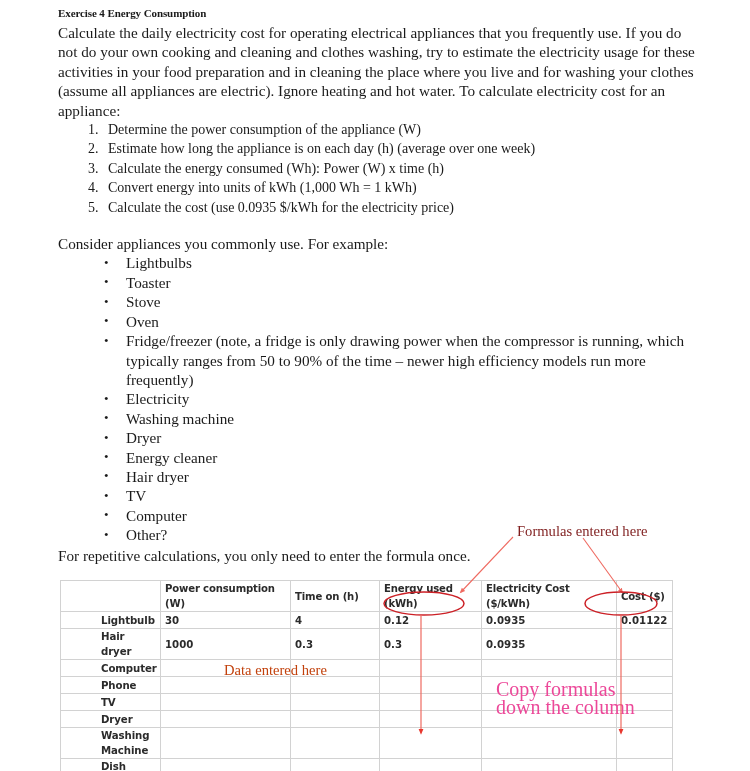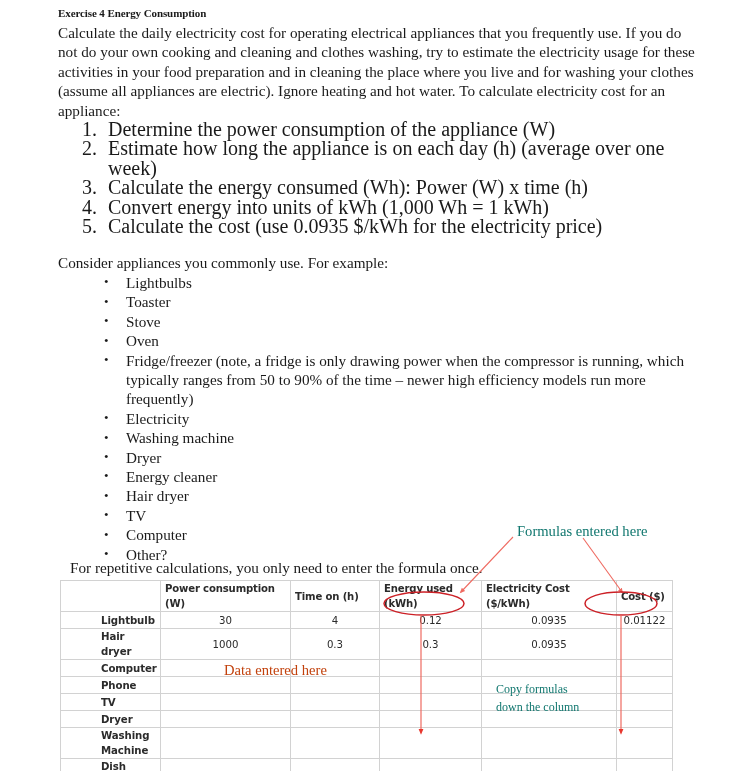--- a/index.html
+++ b/index.html
@@ -40,21 +40,21 @@
   .intro-para {
     font-size: 15.2px;
     line-height: 19.4px;
     margin: 0;
     text-align: left;
   }
 
   ol.steps {
     margin: 0;
     padding: 0 0 0 44px;
-    font-size: 20px;
+    font-size: 14px;
     line-height: 19.4px;
   }
   ol.steps li {
     padding-left: 6px;
     margin: 0;
   }
 
   .consider-para {
     font-size: 15.2px;
     line-height: 19.4px;
@@ -80,52 +80,52 @@
     top: -0.5px;
     font-size: 13px;
   }
   ul.appliances li .wrap {
     display: block;
   }
 
   .repetitive-para {
     font-size: 15.2px;
     line-height: 19.4px;
-    margin: 12px;
+    margin: 0;
     position: absolute;
     left: 58px;
     top: 546px;
     width: 620px;
   }
 
   
   .anno {
     position: absolute;
     white-space: nowrap;
   }
   .anno-formulas {
     left: 517px;
     top: 522px;
-    color: #0f766e;
+    color: #7f1d1d;
     font-size: 14.6px;
     line-height: 18px;
     font-family: "Liberation Serif", "DejaVu Serif", serif;
   }
   .anno-data {
     left: 224px;
     top: 661px;
     color: #c2410c;
     font-size: 14.6px;
     line-height: 18px;
   }
   .anno-copy {
     left: 496px;
     top: 681px;
-    color: #0f766e;
-    font-size: 12px;
+    color: #ec4899;
+    font-size: 20px;
     line-height: 17.5px;
   }
   .anno-copy .ln { display: block; }
 
   
   .sheet {
     position: absolute;
     left: 60px;
     top: 580px;
     width: 596px;
@@ -158,22 +158,22 @@
     font-size: 10.1px;
   }
   .sheet thead th.c-label { }
   .sheet tbody td.rowlabel {
     text-align: left;
     font-weight: bold;
     letter-spacing: -0.1px;
     padding-left: 40px;
   }
   .sheet tbody td.num {
-    text-align: center;
-    font-weight: normal;
+    text-align: left;
+    font-weight: bold;
   }
   .sheet tr.filler td { height: 8px; }
 
   
   .overlay {
     position: absolute;
     left: 0; top: 0;
     width: 750px; height: 771px;
     pointer-events: none;
   }

